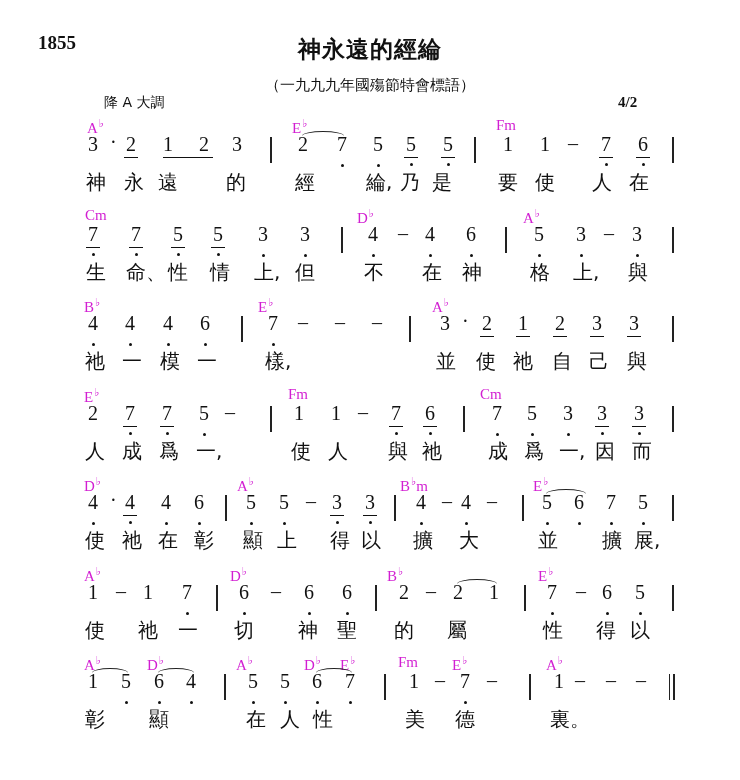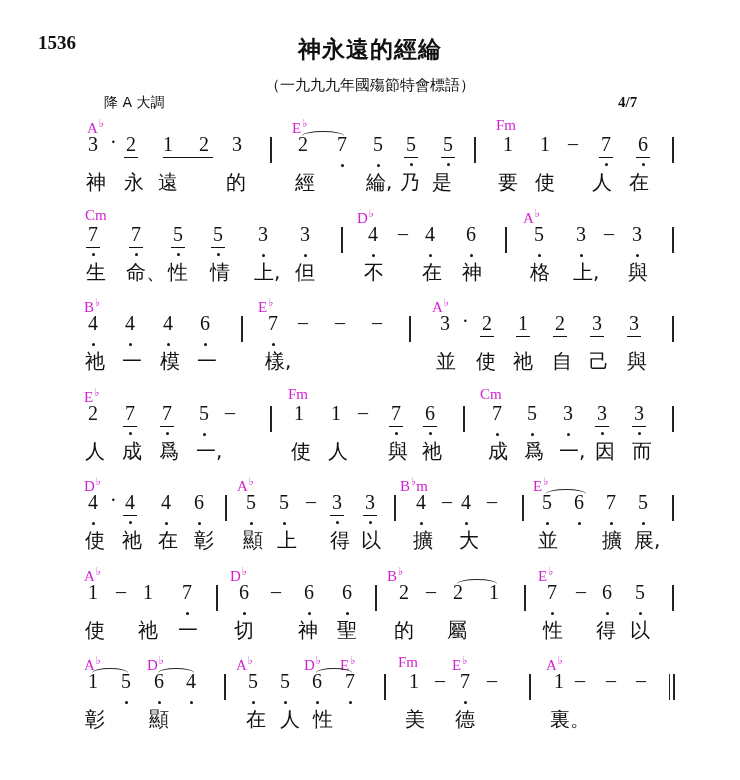--- a/index.html
+++ b/index.html
@@ -26,25 +26,25 @@
     .dot-aug { font-family: "Liberation Serif", serif; font-size: 20px; top: 14px; }
     .bar { top: 20px; width: 1.5px; height: 26px; background: #222; }
     .dbar { top: 20px; width: 6px; height: 26px; border-left: 1.5px solid #222; border-right: 2.5px solid #222; box-sizing: border-box; }
     .beam { top: 40px; height: 1px; background: #111; }
     .tie { top: 14px; height: 10px; border-top: 1.5px solid #222; border-radius: 50% 50% 0 0; box-sizing: border-box; }
     .lyric { font-family: "DejaVu Sans", sans-serif; font-size: 20px; top: 52px; }
   </style>
 </head>
 <body>
 
-<div class="hymn-no">1536</div>
+<div class="hymn-no">1855</div>
 <div class="title">神永遠的經綸</div>
 <div class="subtitle">（一九九九年國殤節特會標語）</div>
 <div class="key">降 A 大調</div>
-<div class="time">4/7</div>
+<div class="time">4/2</div>
 
 <div id="score">
     <div class="line" style="top: 117px;">
       <div class="el chord" style="left: 87px;">A<sup>♭</sup></div>
       <div class="el chord" style="left: 292px;">E<sup>♭</sup></div>
       <div class="el chord" style="left: 496px;">Fm</div>
       <div class="el note" style="left: 86px;">3</div>
       <div class="el dot-aug" style="left: 110px;">·</div>
       <div class="el note" style="left: 124px;">2<span class="u"></span></div>
       <div class="el note" style="left: 161px;">1</div>

